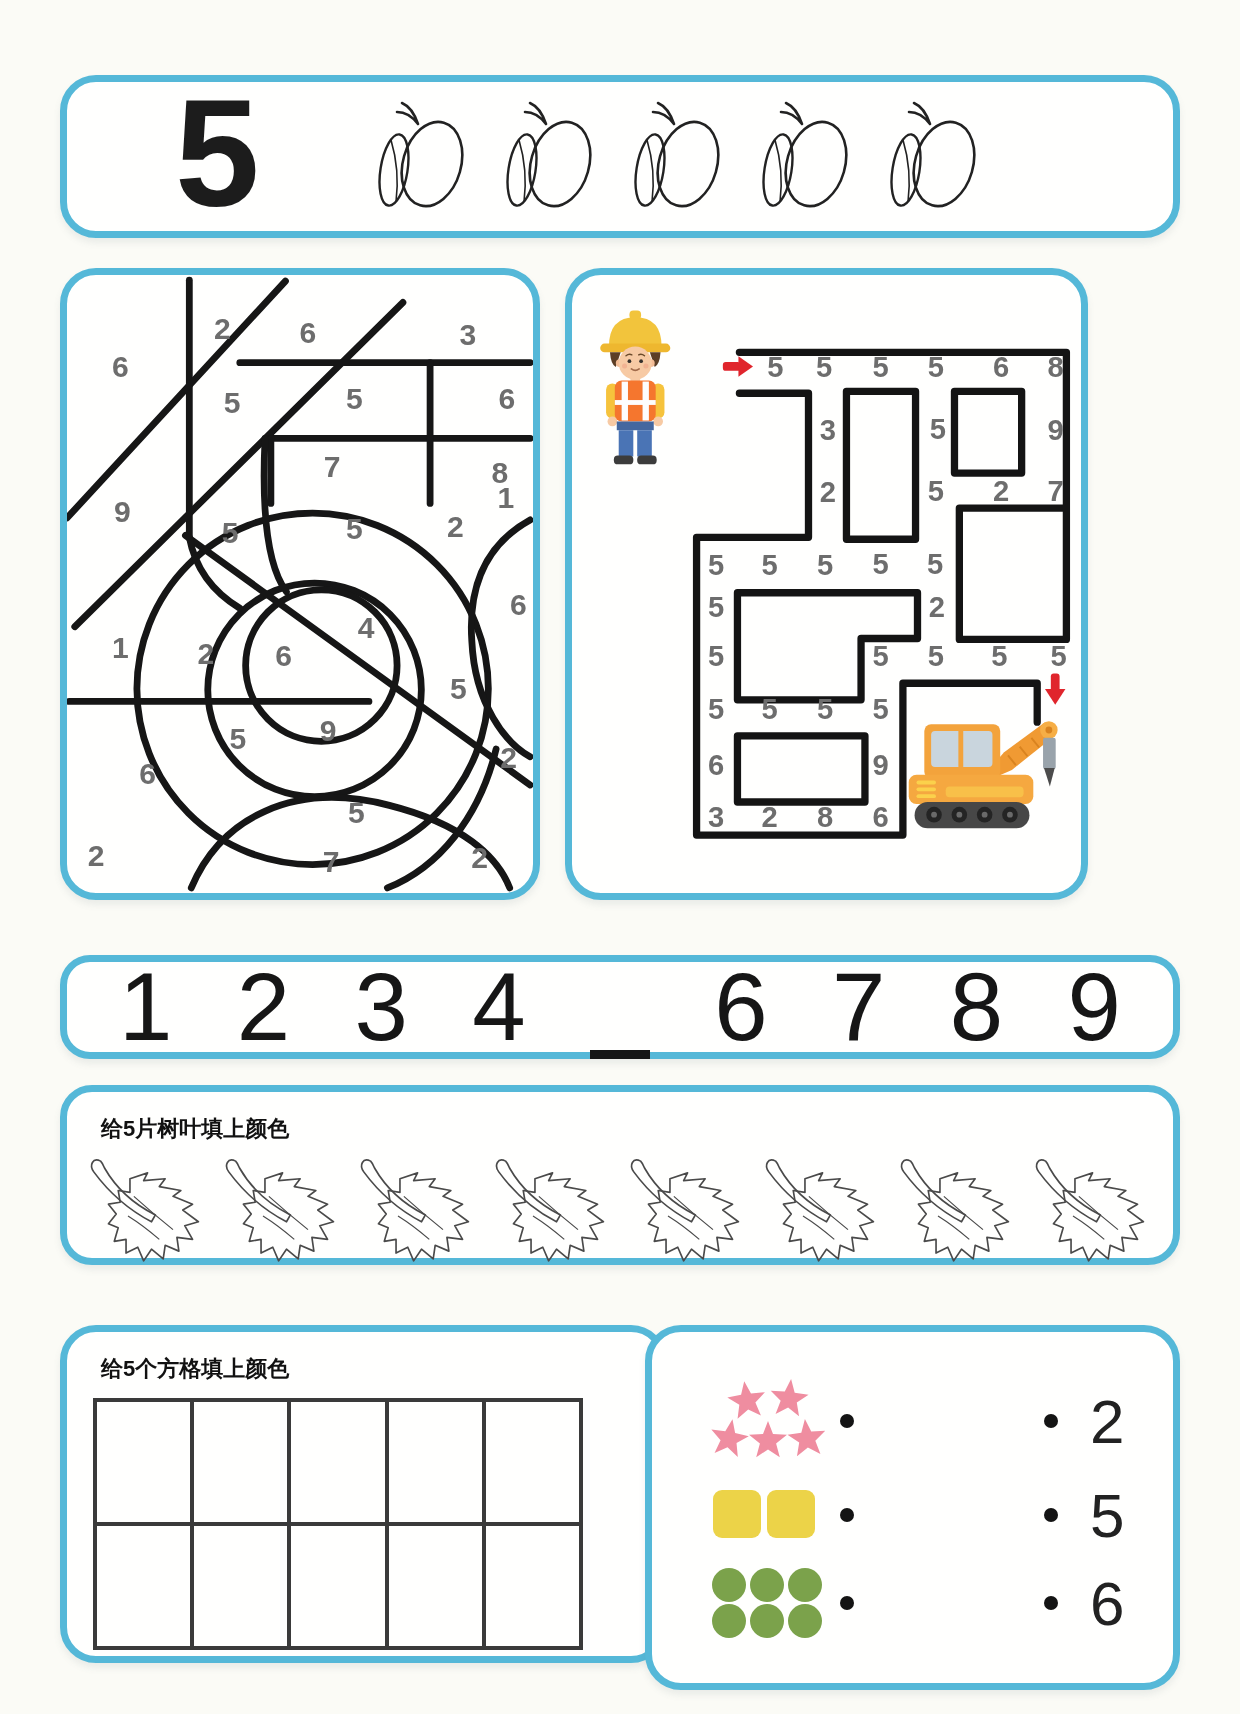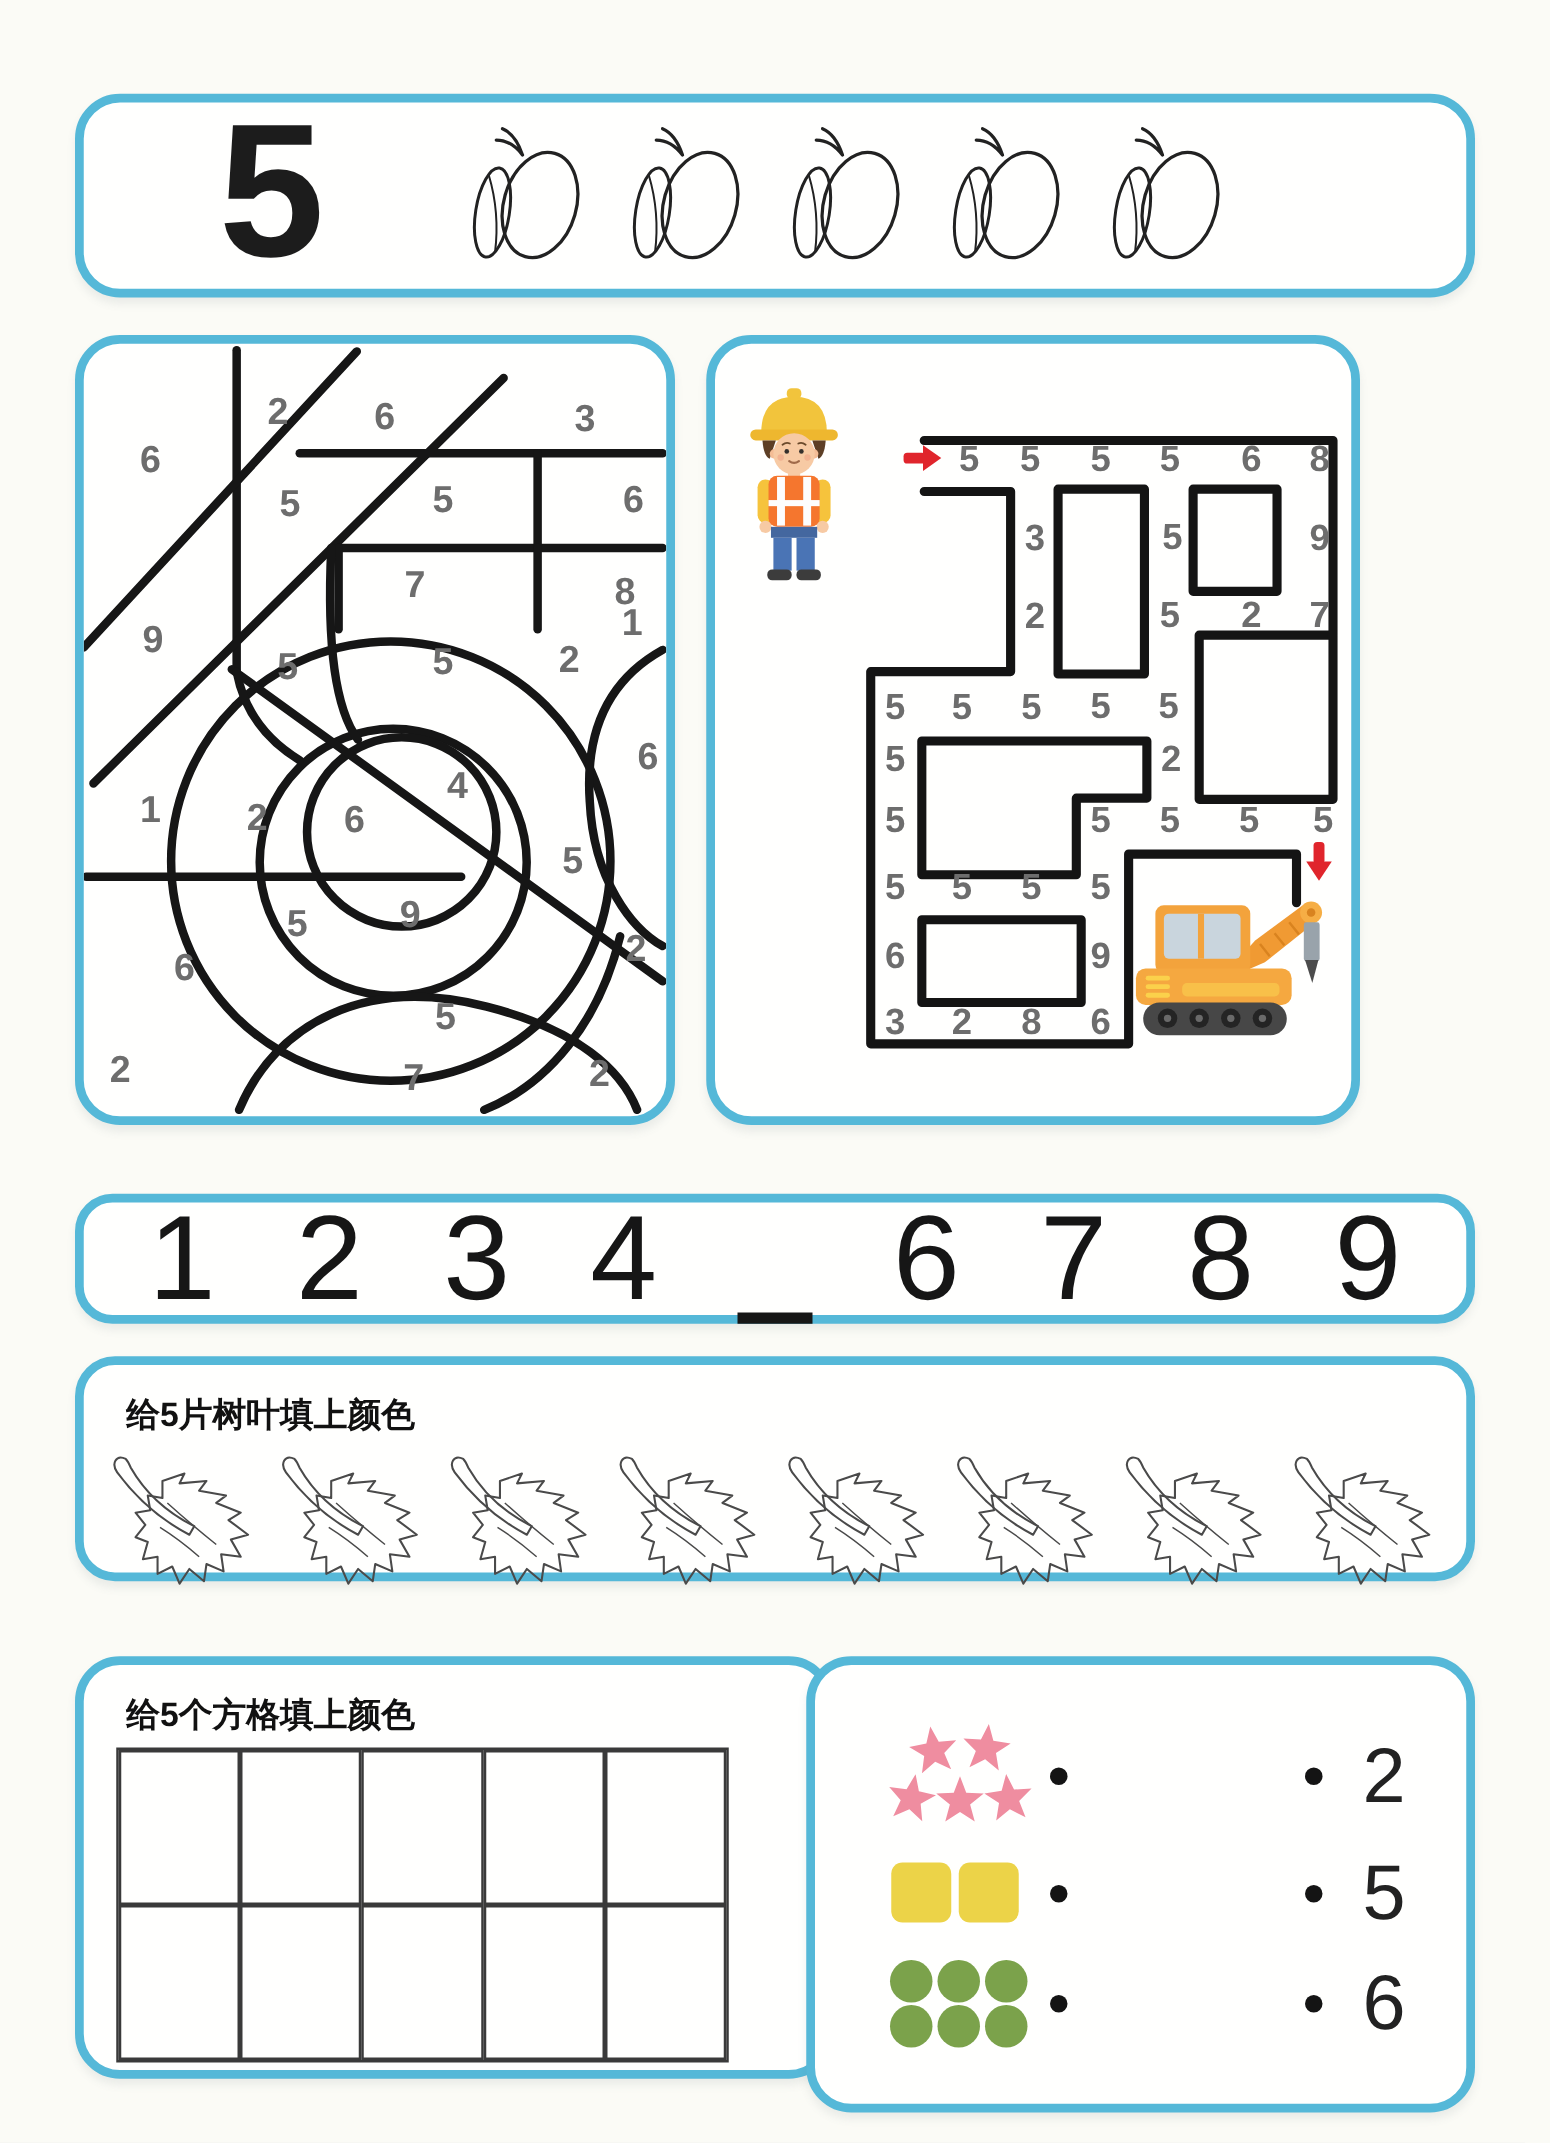--- a/index.html
+++ b/index.html
@@ -15,21 +15,21 @@
   .cbn-panel{left:60px;top:268px;width:480px;height:632px;overflow:hidden;}
   .maze-panel{left:565px;top:268px;width:523px;height:632px;overflow:hidden;}
   .cbn-panel svg,.maze-panel svg{display:block;width:100%;height:100%;}
   
   .seq-panel{left:60px;top:955px;width:1120px;height:104px;border-radius:30px;}
   .seq-row{display:flex;justify-content:space-between;align-items:center;height:100%;padding:0 52px;}
   .seq-item{font-size:96px;color:#161616;line-height:1;}
   .seq-blank{width:60px;height:72px;border-bottom:9px solid #161616;align-self:center;margin-top:22px;}
   
   .leaves-panel{left:60px;top:1085px;width:1120px;height:180px;border-radius:32px;}
-  .panel-title{font-size:27px;font-weight:700;color:#111;margin:22px 0 0 34px;}
+  .panel-title{font-size:22px;font-weight:700;color:#111;margin:22px 0 0 34px;}
   .leaves-panel svg{display:block;margin:2px 0 0 16px;width:1080px;height:132px;}
   
   .grid-panel{left:60px;top:1325px;width:607px;height:338px;}
   .grid{position:absolute;left:26px;top:66px;width:486px;height:248px;
         display:grid;grid-template-columns:repeat(5,1fr);grid-template-rows:repeat(2,1fr);
         border:2.5px solid #3a3a3a;}
   .gcell{border:2.5px solid #3a3a3a;}
   
   .match-panel{left:645px;top:1325px;width:535px;height:365px;}
   .mrow{position:absolute;left:0;width:100%;height:90px;}

